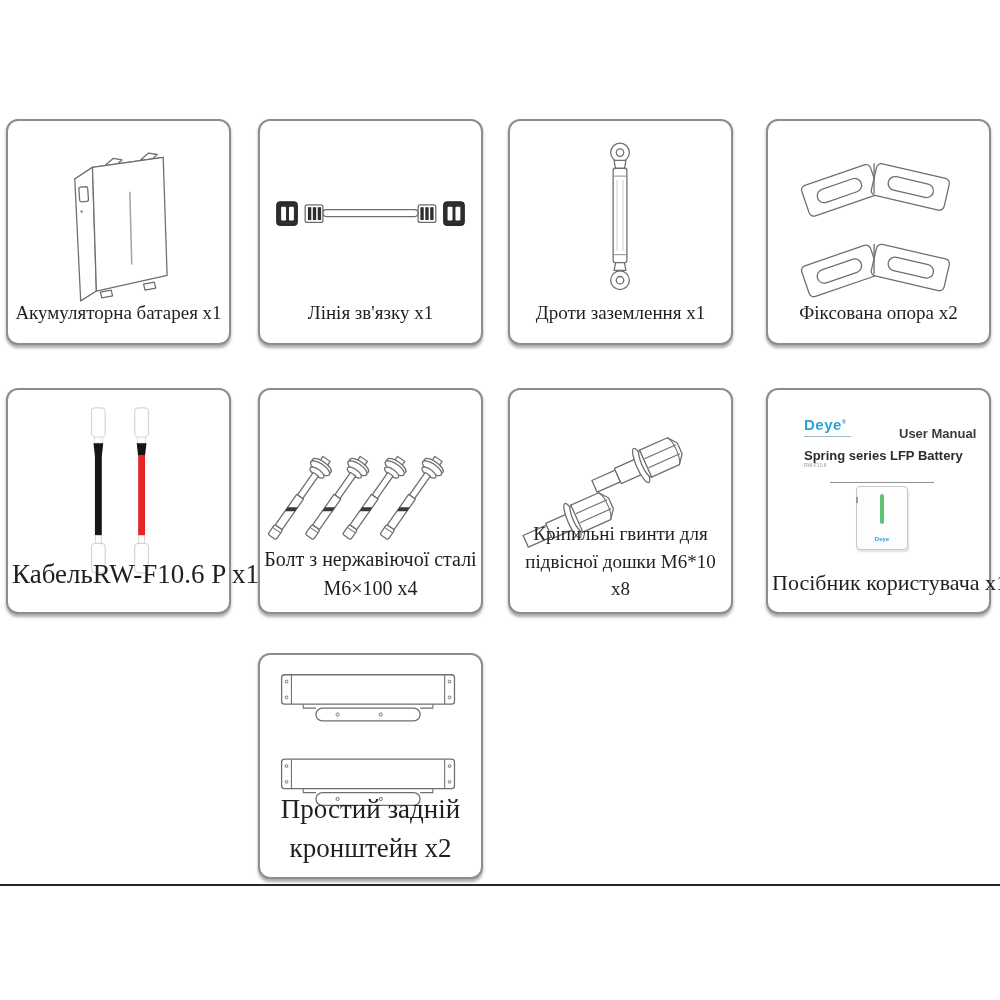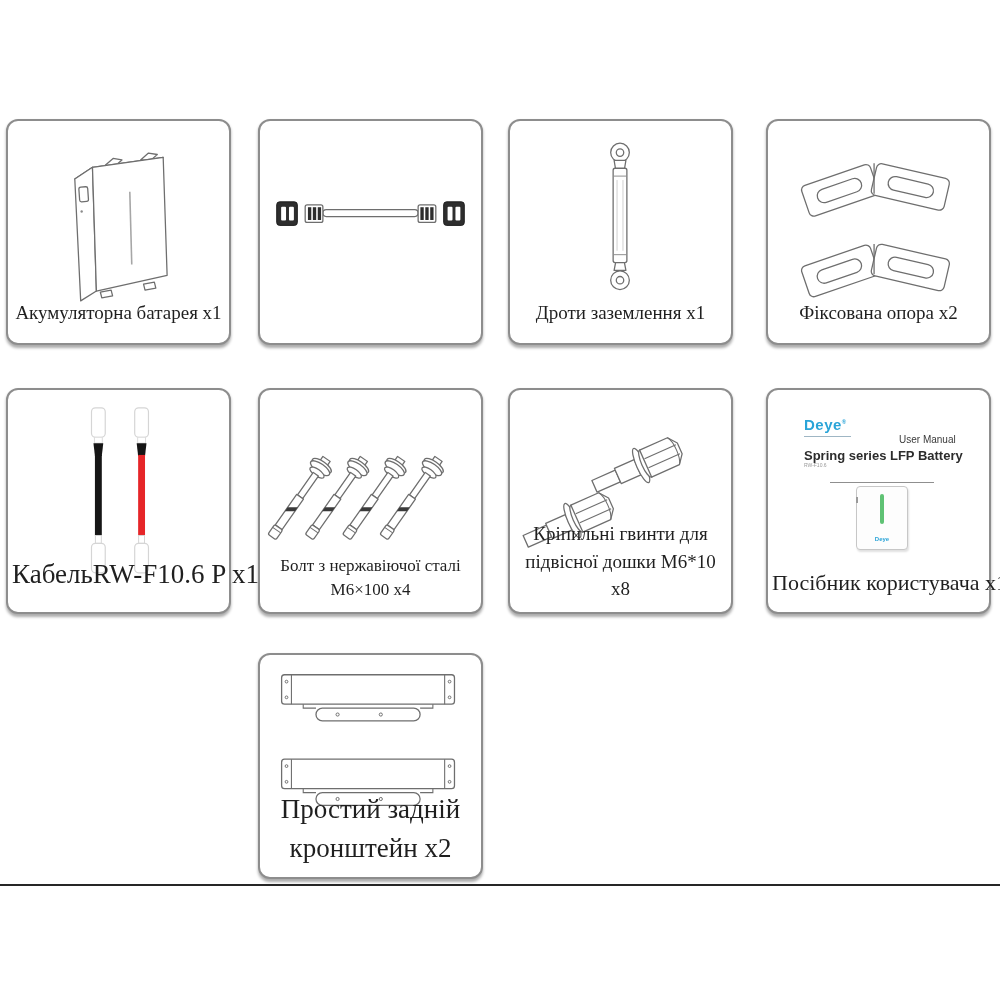--- a/index.html
+++ b/index.html
@@ -21,32 +21,32 @@
     box-sizing:border-box;
   }
   .art{position:absolute;left:0;top:6px;width:100%;}
   .art.mid{top:16px;}
   .label{
     position:absolute;left:4px;right:4px;bottom:12px;
     text-align:center;color:#1f1f1f;line-height:1.45;
   }
   .one-line{white-space:nowrap;bottom:16px;}
   .fs19{font-size:19px;margin-top:30px;}
-  .fs20{font-size:17px;}
+  .fs20{font-size:20px;}
   .fs21{font-size:27px;}
   .fs22{font-size:22px;}
   .two-line{bottom:9px;}
   
   .m-el{position:absolute;color:#2b2b2b;font-family:"Liberation Sans", sans-serif;}
   .m-brand{
     left:36px;top:26px;font-size:15px;font-weight:bold;letter-spacing:.5px;
     border-bottom:1px solid #9fb6c4;padding:0 4px 3px 0;
   }
   .m-reg{font-size:6px;vertical-align:super;}
-  .m-doctype{left:131px;top:44px;font-size:10px;font-weight:normal;color:#3a3a3a;}
+  .m-doctype{left:131px;top:36px;font-size:13px;font-weight:bold;color:#3a3a3a;}
   .m-title{left:36px;top:58px;font-size:13px;font-weight:bold;color:#2c2c2c;}
   .m-model{left:36px;top:72px;font-size:5px;color:#9a9a9a;}
   .m-rule{left:62px;top:92px;width:104px;height:1px;background:#8f8f8f;}
   .mini-battery{
     position:absolute;left:88px;top:96px;width:50px;height:62px;
     background:#fdfdfd;border:1px solid #c7c7c7;border-radius:4px;
     box-shadow:1px 2px 2px rgba(0,0,0,.12);
   }
   .mini-stripe{position:absolute;left:23px;top:7px;width:4px;height:30px;border-radius:2px;}
   .mini-brand{
@@ -92,20 +92,21 @@
       <rect class="dk" x="53.8" y="71.5" width="3.4" height="13"></rect>
       <rect class="dk" x="58.8" y="71.5" width="3.4" height="13"></rect>
       <rect class="ln" x="161" y="69" width="18" height="18" rx="2"></rect>
       <rect class="dk" x="163.3" y="71.5" width="3.4" height="13"></rect>
       <rect class="dk" x="168.3" y="71.5" width="3.4" height="13"></rect>
       <rect class="dk" x="173.3" y="71.5" width="3.4" height="13"></rect>
       <rect x="187" y="66" width="21" height="24" rx="3" fill="#2e2e2e" stroke="#1d1d1d" stroke-width="1"></rect>
       <rect x="191" y="71" width="5" height="14" rx="1" fill="#ffffff"></rect>
       <rect x="199" y="71" width="5" height="14" rx="1" fill="#ffffff"></rect>
     </svg>
+    <div class="label one-line fs19">Лінія зв'язку x1</div>
   </div>
 
   <div class="box" style="left:508px;top:119px">
     <svg class="art" viewBox="0 0 225 185">
       <g class="ln">
         <circle cx="112" cy="26" r="9.5"></circle>
         <path d="M106,34 h12 l-1.5,9 h-9 z"></path>
         <rect x="105" y="42" width="14" height="96" rx="2"></rect>
         <path d="M106,138 h12 l-1.5,8 h-9 z" transform="rotate(180 112 142)"></path>
         <circle cx="112" cy="156" r="9.5"></circle>

